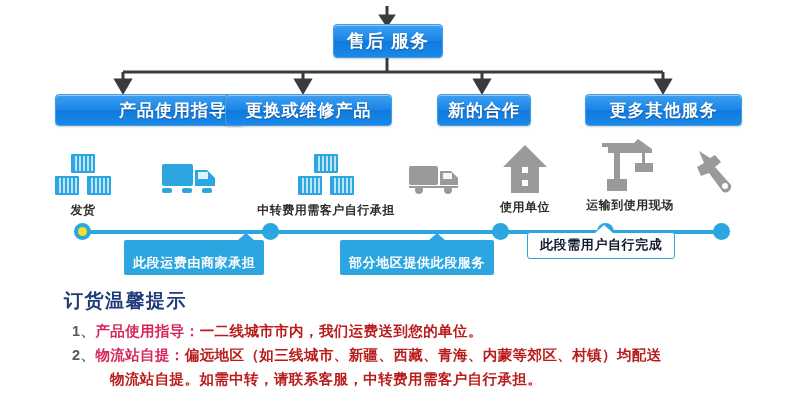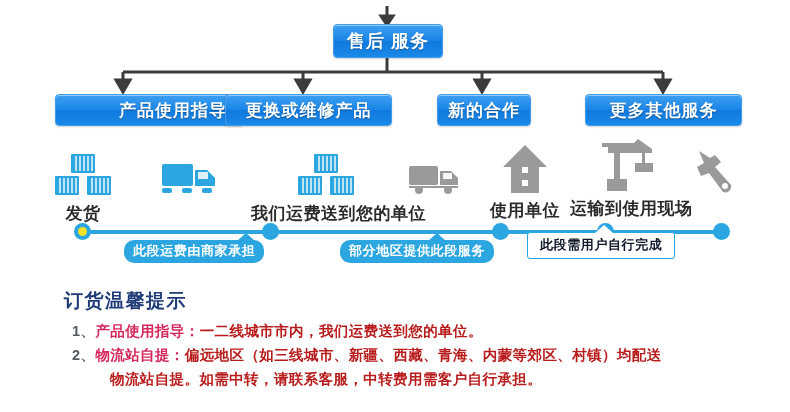--- a/index.html
+++ b/index.html
@@ -34,43 +34,43 @@
   .lvl2{top:94px;height:30px;font-size:17px;}
   #node-0{left:55px;width:140px;padding-left:47px;}
   #node-1{left:225px;width:165px;}
   #node-2{left:437px;width:92px;}
   #node-3{left:585px;width:155px;}
 
   
   .icon-cell{position:absolute;text-align:center;}
   .icon-art{height:50px;display:flex;align-items:flex-end;justify-content:center;}
   .icon-cap{
-    font-size:17px;font-weight:bold;color:#2b2b2b;
+    font-size:12px;font-weight:bold;color:#2b2b2b;
     margin-top:4px;white-space:nowrap;letter-spacing:.5px;
   }
   #icon-0{left:43px;top:148px;width:80px;}
   #icon-1{left:150px;top:148px;width:80px;}
   #icon-2{left:251px;top:148px;width:150px;}
   #icon-3{left:395px;top:148px;width:80px;}
   #icon-4{left:480px;top:145px;width:90px;}
   #icon-5{left:570px;top:143px;width:120px;}
   #icon-6{left:680px;top:145px;width:70px;}
 
   
   #timeline{position:absolute;left:78px;top:228px;width:650px;height:8px;}
   #timeline .rail{position:absolute;left:0;top:2px;width:650px;height:4px;background:#2ba6e0;border-radius:2px;}
   .dot{position:absolute;top:-4px;width:15px;height:15px;border-radius:50%;background:#2ba6e0;box-shadow:0 0 0 1px #2ba6e0;}
   .dot.start{background:#2ba6e0;}
   .dot.start::after{content:"";position:absolute;left:3px;top:3px;width:9px;height:9px;border-radius:50%;background:#f2e12a;}
 
   
   .callout{position:absolute;font-size:13px;font-weight:bold;white-space:nowrap;letter-spacing:.6px;}
   .callout .body{
-    padding:3px 9px 4px 9px;
-    border-radius:10px;
+    padding:15px 9px 4px 9px;
+    border-radius:2px;
     display:inline-block;
     line-height:16px;
   }
   .callout.filled .body{background:#2ba6e0;color:#ffffff;}
   .callout.outlined .body{background:#ffffff;color:#0f172a;border:1px solid #2ba6e0;border-radius:3px;padding:4px 12px 5px 12px;}
   .callout .tail{
     position:absolute;top:-7px;width:0;height:0;
     border-left:9px solid transparent;border-right:9px solid transparent;
     border-bottom:8px solid #2ba6e0;
   }
@@ -194,21 +194,21 @@
             <line x1="20" y1="26" x2="20" y2="41"></line>
           <line x1="24" y1="26" x2="24" y2="41"></line>
           <line x1="40" y1="26" x2="40" y2="41"></line>
             <line x1="44" y1="26" x2="44" y2="41"></line>
           <line x1="48" y1="26" x2="48" y2="41"></line>
             <line x1="52" y1="26" x2="52" y2="41"></line>
           <line x1="56" y1="26" x2="56" y2="41"></line>
         </g>
       </svg>
     </div>
-    <div class="icon-cap">我们运费送到您的单位</div>
+    <div class="icon-cap">中转费用需客户自行承担</div>
   </div>
 
   <div class="icon-cell" id="icon-3">
     <div class="icon-art">
       <svg width="56" height="40" viewBox="0 0 56 40">
         <g fill="#9a9a9a">
           <rect x="2" y="8" width="29" height="19" rx="2"></rect>
           <path d="M33 13 h11 l7 7 v7 h-18 z"></path>
           <circle cx="12" cy="32" r="4"></circle>
           <circle cx="41" cy="32" r="4"></circle>

